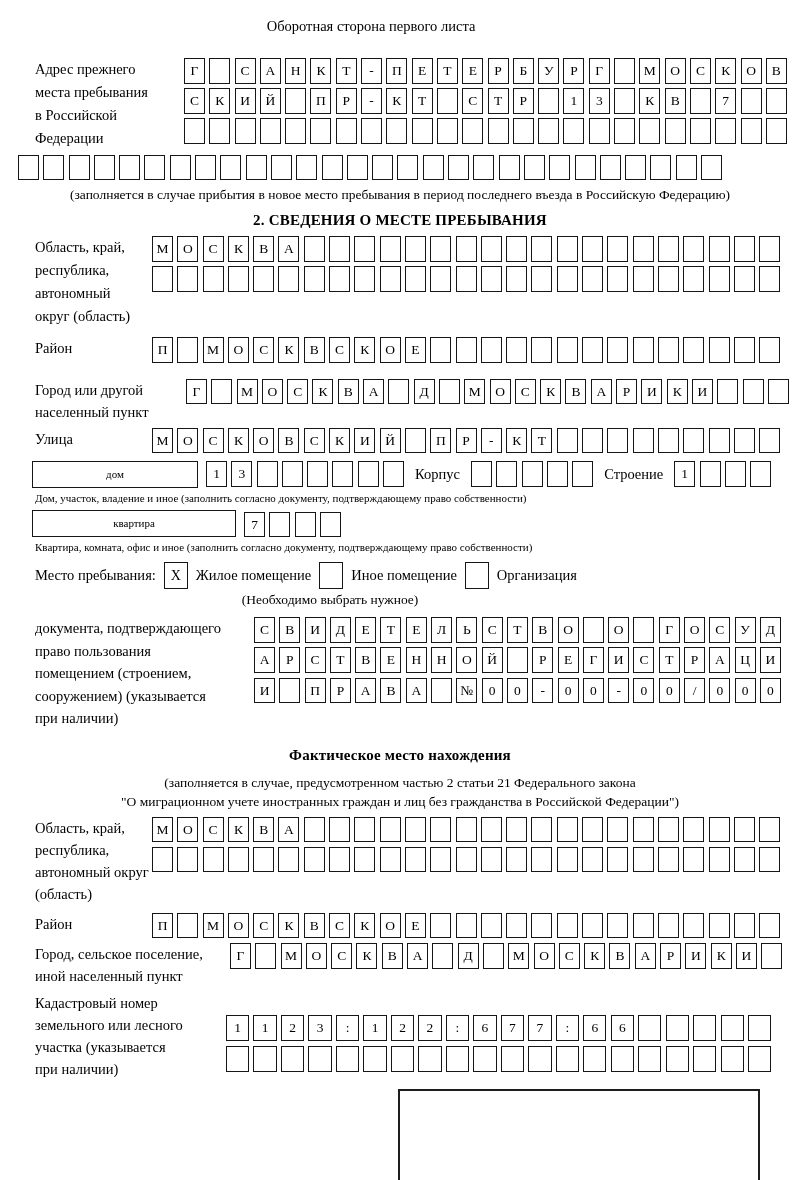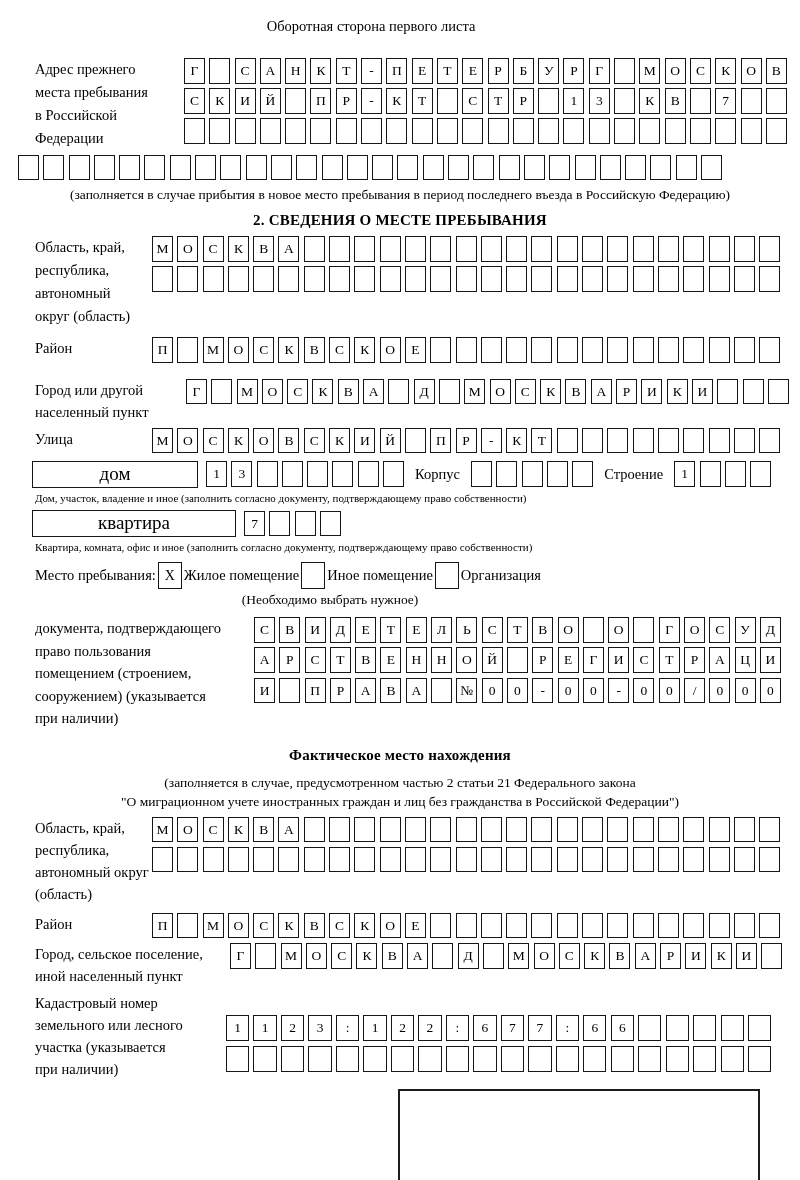--- a/index.html
+++ b/index.html
@@ -30,28 +30,28 @@
   .sec-prev{margin-top:23px}
   .row-full{margin-left:18px;margin-top:4.5px}
   .note-prev{margin-top:7px}
   .title-sec2{margin-top:9px}
   .f-region{margin-top:7px}
   .f-district{margin-top:9px}
   .f-city{margin-top:16px}
   .f-street{margin-top:5px}
 
   .f-house{margin-left:32px;margin-top:8px;display:flex;align-items:flex-start;gap:8px}
-  .widebox{flex:0 0 auto;border:1.5px solid #161616;height:27px;line-height:24px;text-align:center;font-size:19px}
+  .widebox{flex:0 0 auto;border:1.5px solid #161616;height:27px;line-height:24px;text-align:center;font-size:11px}
   .box-dom{width:166px}
   .box-kv{width:204px}
   .inline-label{flex:0 0 auto;line-height:27px;padding:0 3px}
   .fieldnote{margin-left:35px;margin-top:4px;font-size:11px}
-  .f-apart{margin-left:32px;margin-top:6px;display:flex;align-items:center;gap:8px}
-
-  .f-stay{margin-top:9px;padding-left:35px;display:flex;align-items:center;gap:2px}
+  .f-apart{margin-left:32px;margin-top:6px;display:flex;align-items:flex-end;gap:8px}
+
+  .f-stay{margin-top:9px;padding-left:35px;display:flex;align-items:center;gap:8px}
   .cb{width:24px;height:27px;line-height:25px;font-size:14px}
   .note-choose{width:660px;margin-top:3px}
 
   .f-doc{margin-top:9px}
   .f-doc .flabel{line-height:22.5px}
   .f-doc .cellcol{gap:4.8px}
 
   .title-fakt{margin-top:17px}
   .note-fakt{margin-top:9px;line-height:19px}
   .f-region2{margin-top:6px}

